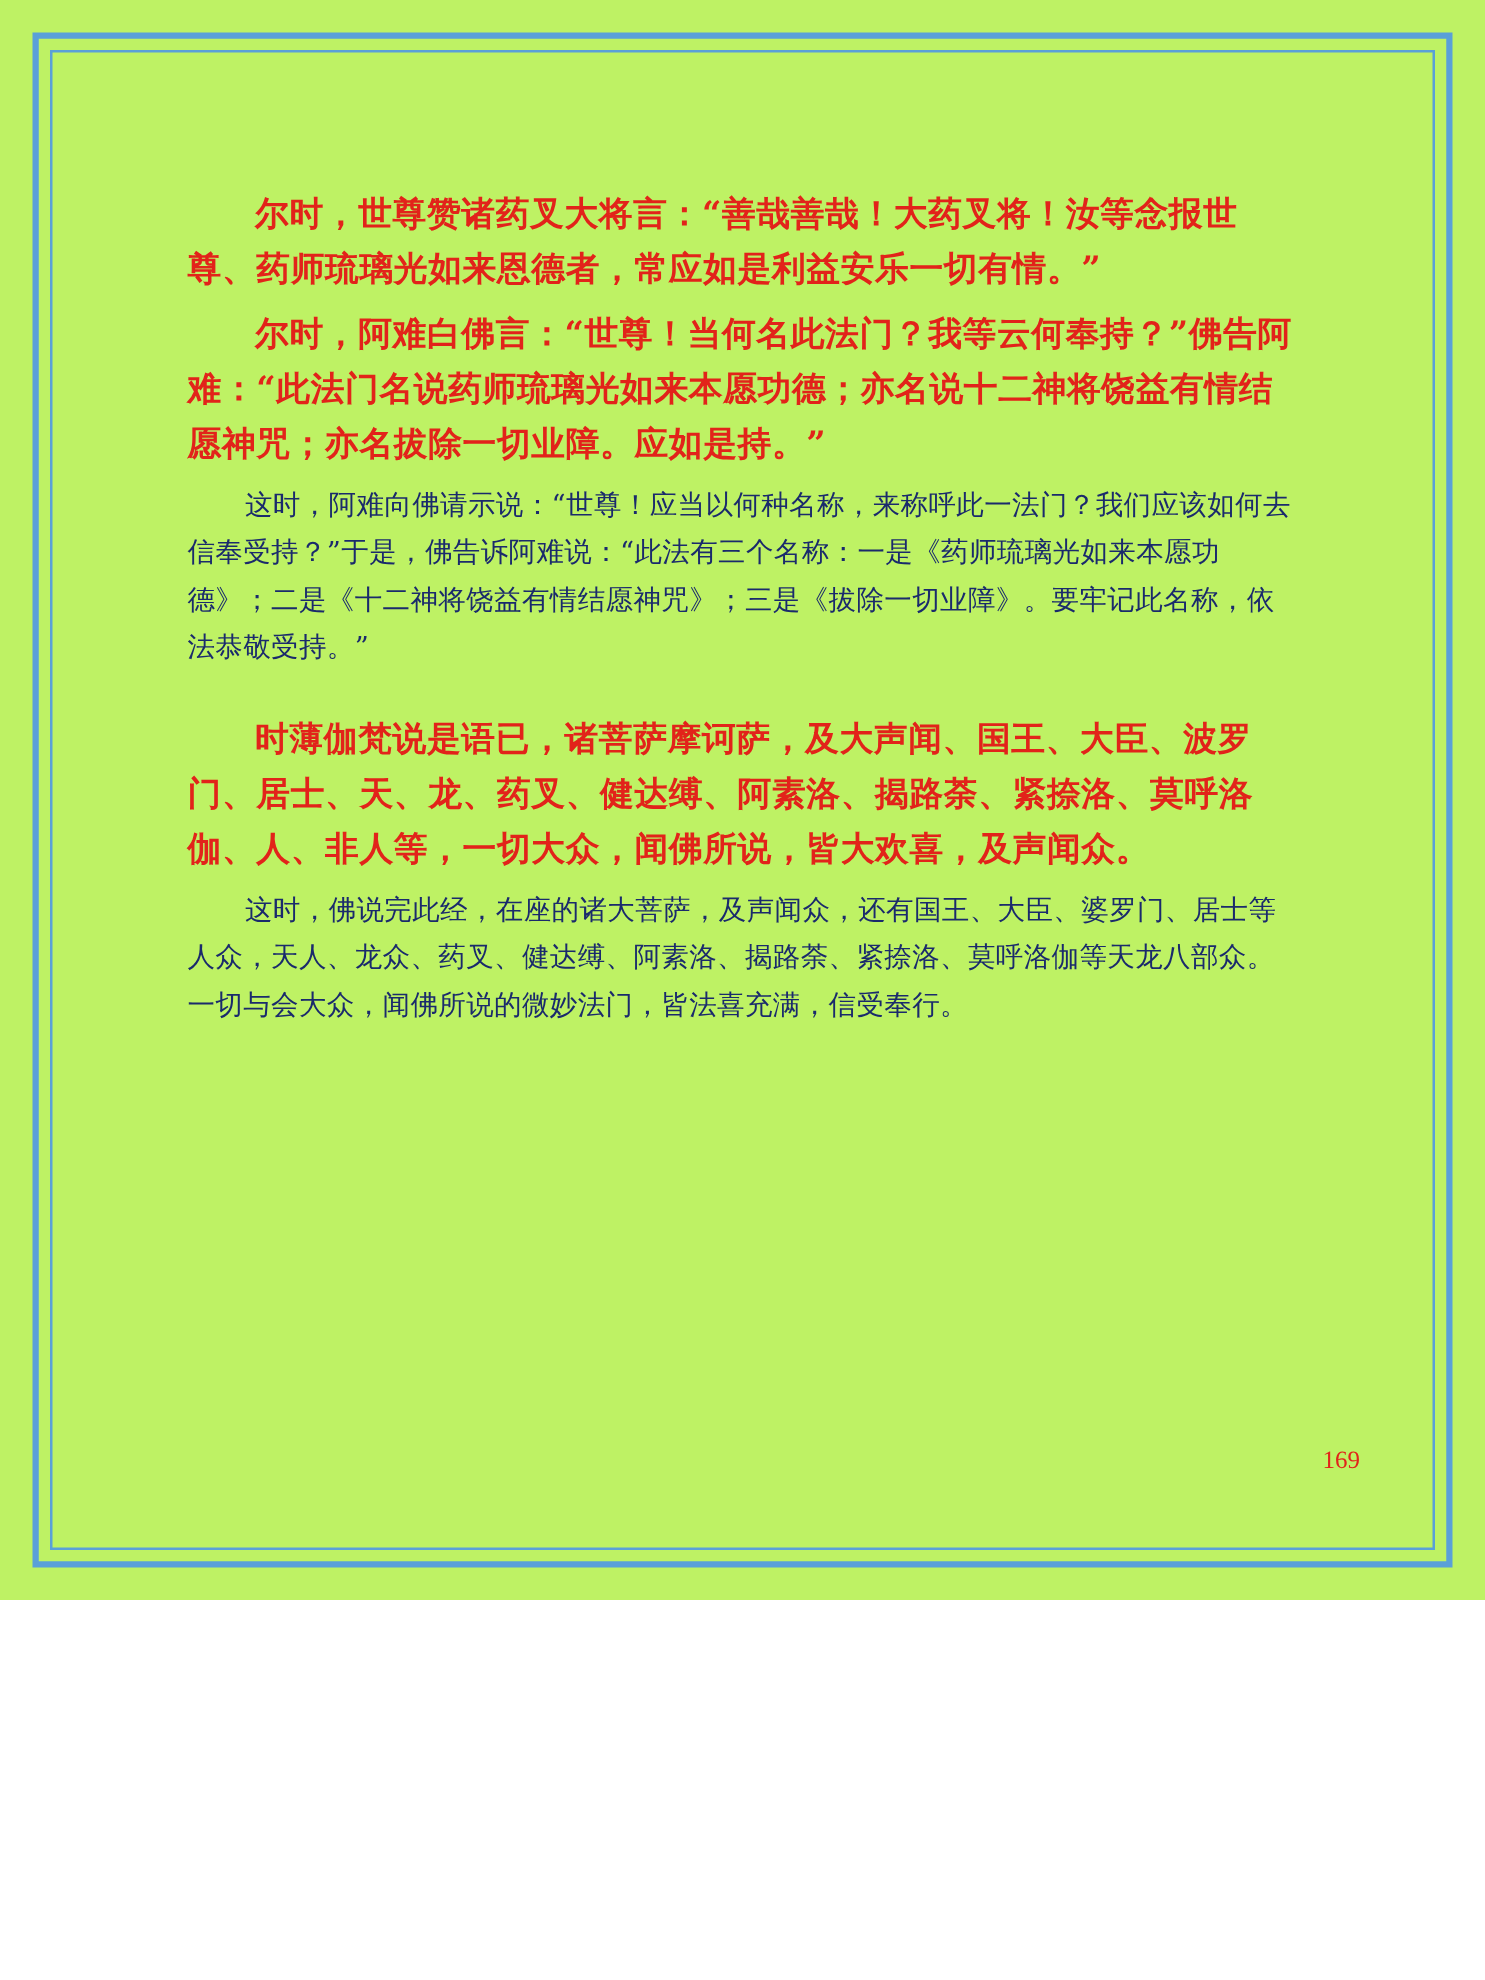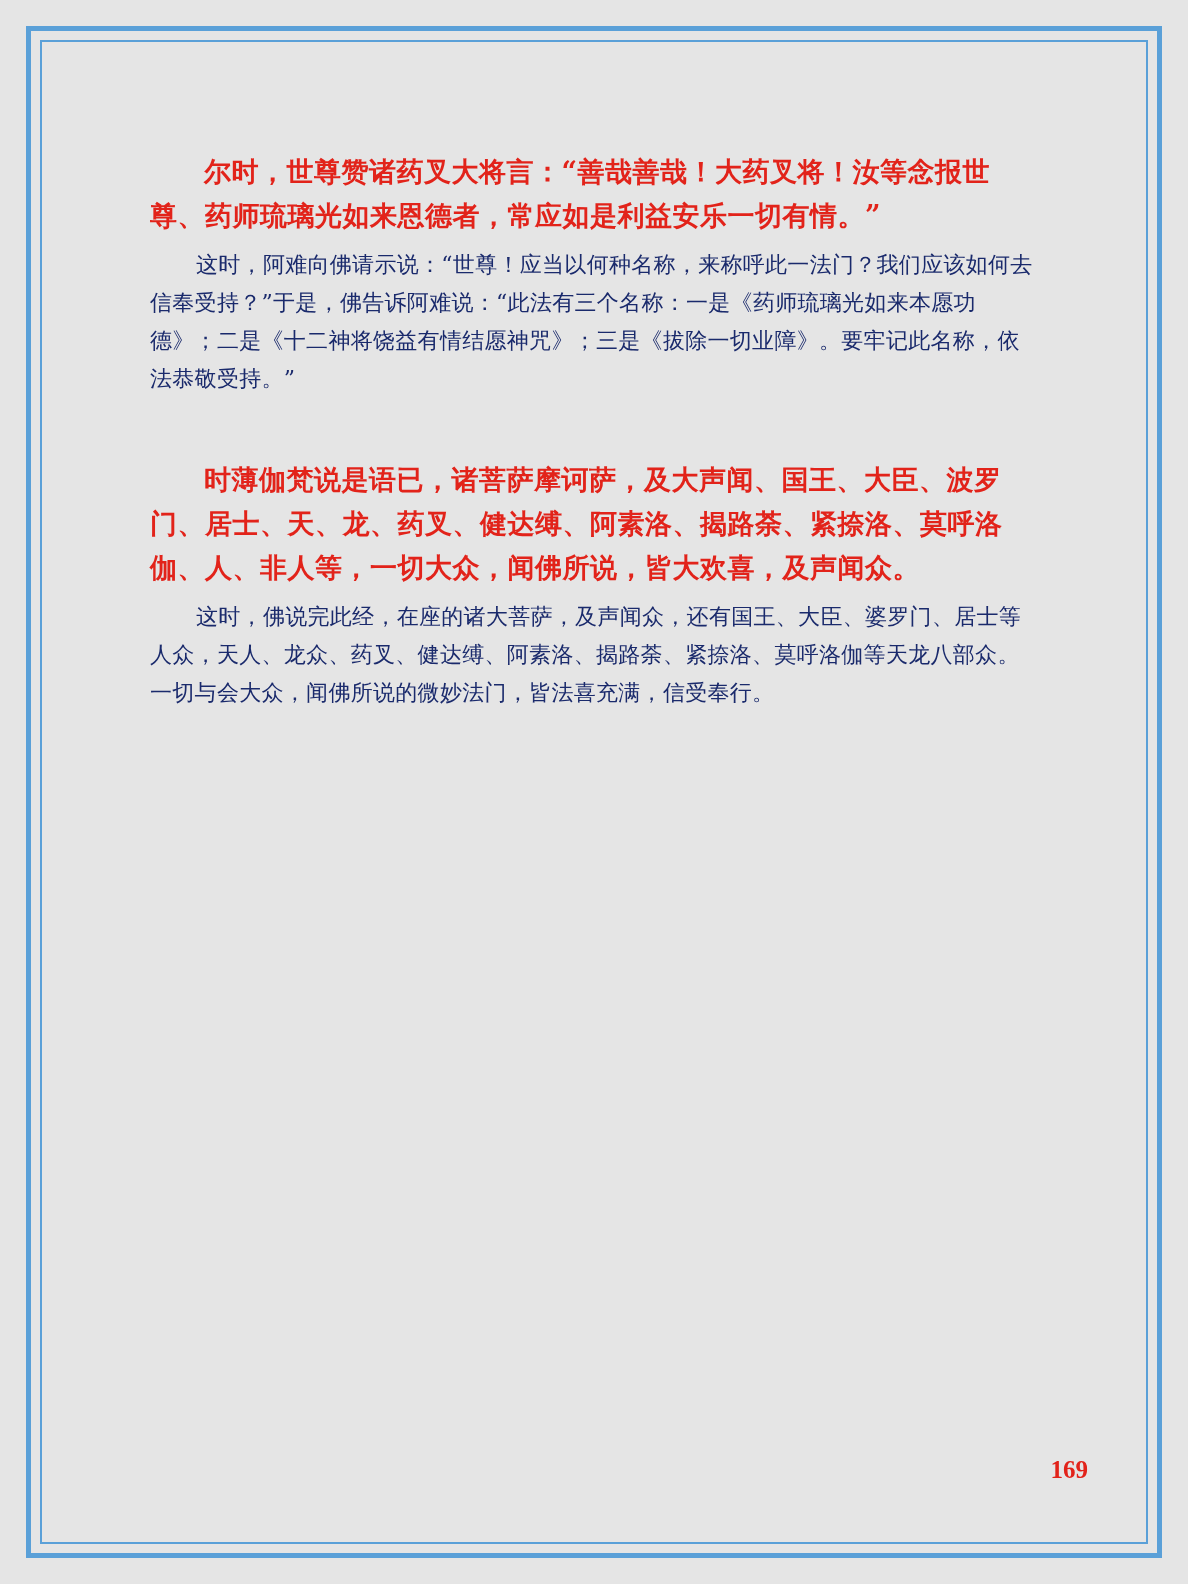--- a/index.html
+++ b/index.html
@@ -3,22 +3,22 @@
 <meta charset="utf-8">
 <style>
   html, body {
     margin: 0;
     padding: 0;
     background: #ffffff;
   }
   .page {
     position: relative;
     width: 1188px;
-    height: 1584px;
-    background: #e5e5e5;
+    height: 1280px;
+    background: #bef264;
     box-sizing: border-box;
     overflow: hidden;
     font-family: "Liberation Serif", serif;
   }
   
   .border-outer {
     position: absolute;
     left: 26px;
     top: 26px;
     right: 26px;
@@ -57,42 +57,43 @@
   }
   .commentary {
     color: #1a2a6c;
     font-family: "DejaVu Serif", serif;
     font-size: 22px;
     line-height: 38px;
     text-indent: 46px;
     letter-spacing: 0.3px;
     margin-bottom: 16px;
   }
-  .gap-large { margin-bottom: 60px; }
+  .gap-large { margin-bottom: 32px; }
   .gap-medium { margin-bottom: 30px; }
   .page-number {
     position: absolute;
     right: 100px;
     bottom: 100px;
     color: #e2231a;
     font-family: "Liberation Serif", serif;
-    font-size: 25px;
-    font-weight: 700;
+    font-size: 20px;
+    font-weight: 400;
   }
 </style>
 </head>
 <body>
 
 <div class="page">
   <div class="border-outer"></div>
   <div class="border-inner"></div>
 
   <div class="content">
     <p class="sutra">尔时，世尊赞诸药叉大将言：“善哉善哉！大药叉将！汝等念报世尊、药师琉璃光如来恩德者，常应如是利益安乐一切有情。”</p>
 
+    <p class="sutra">尔时，阿难白佛言：“世尊！当何名此法门？我等云何奉持？”佛告阿难：“此法门名说药师琉璃光如来本愿功德；亦名说十二神将饶益有情结愿神咒；亦名拔除一切业障。应如是持。”</p>
     <p class="commentary gap-large">这时，阿难向佛请示说：“世尊！应当以何种名称，来称呼此一法门？我们应该如何去信奉受持？”于是，佛告诉阿难说：“此法有三个名称：一是《药师琉璃光如来本愿功德》；二是《十二神将饶益有情结愿神咒》；三是《拔除一切业障》。要牢记此名称，依法恭敬受持。”</p>
 
     <p class="sutra">时薄伽梵说是语已，诸菩萨摩诃萨，及大声闻、国王、大臣、波罗门、居士、天、龙、药叉、健达缚、阿素洛、揭路荼、紧捺洛、莫呼洛伽、人、非人等，一切大众，闻佛所说，皆大欢喜，及声闻众。</p>
     <p class="commentary">这时，佛说完此经，在座的诸大菩萨，及声闻众，还有国王、大臣、婆罗门、居士等人众，天人、龙众、药叉、健达缚、阿素洛、揭路荼、紧捺洛、莫呼洛伽等天龙八部众。一切与会大众，闻佛所说的微妙法门，皆法喜充满，信受奉行。</p>
   </div>
 
   <div class="page-number">169</div>
 </div>
 
 </body></html>

